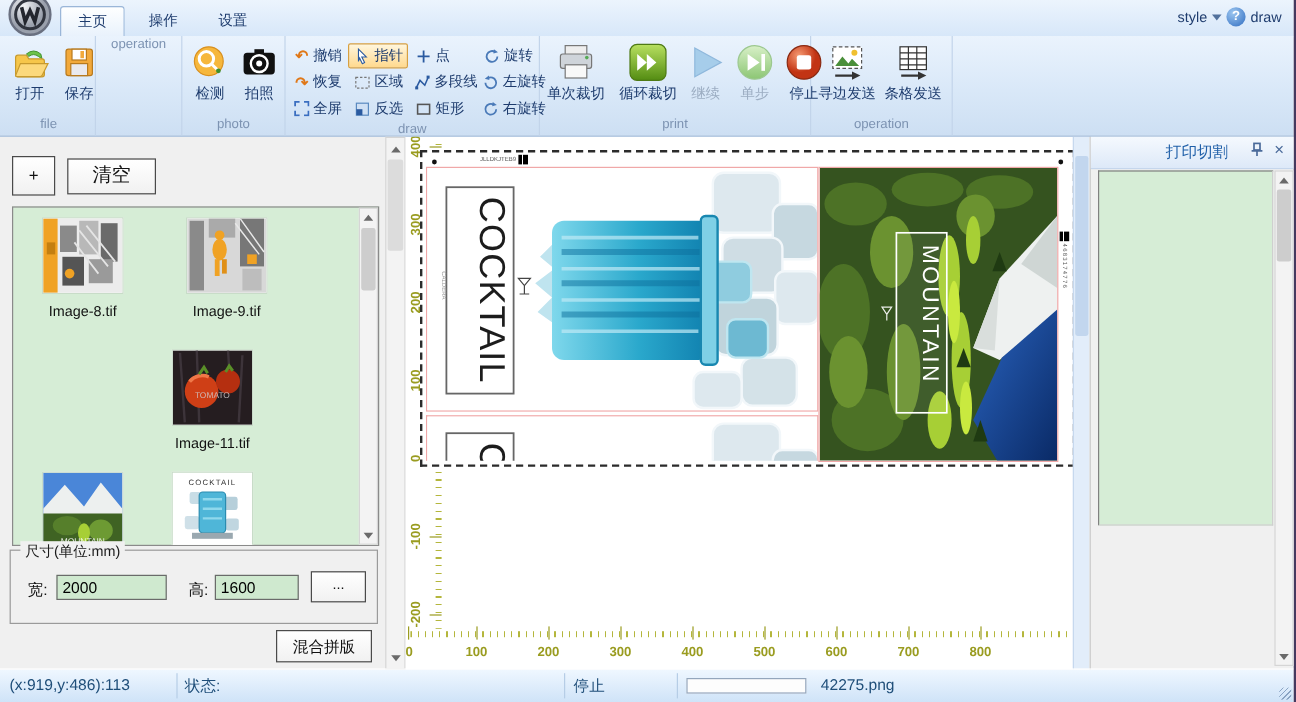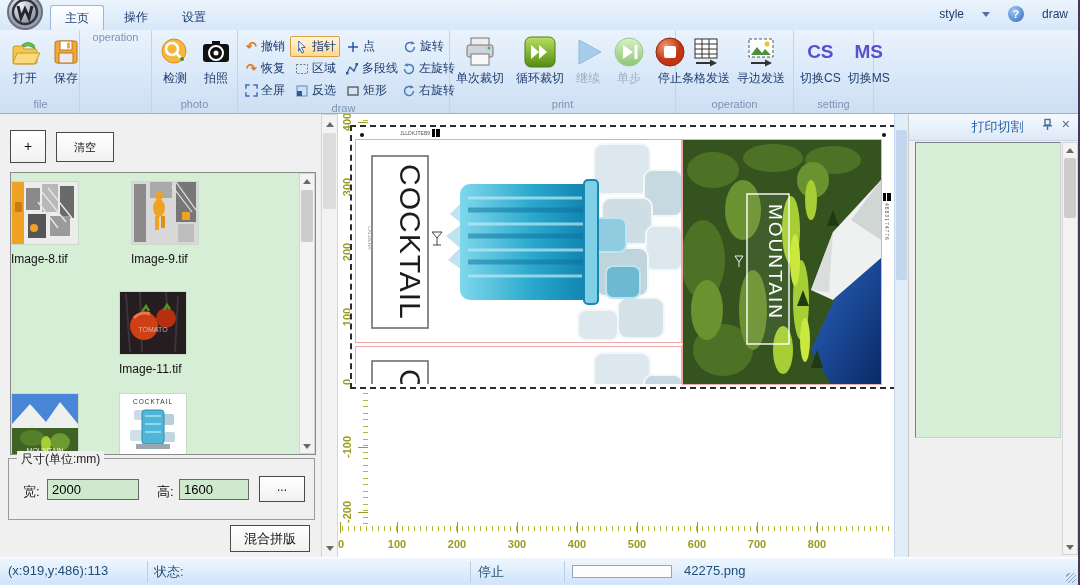--- a/index.html
+++ b/index.html
@@ -5,21 +5,21 @@
   html,body{margin:0;padding:0;background:#555;}
   body{width:1080px;height:585px;font-family:"Liberation Sans",sans-serif;font-size:12px;overflow:hidden;}
   .win{position:relative;width:1080px;height:585px;background:#f0f0f0;box-sizing:border-box;border-right:2px solid #45395f;overflow:hidden;}
   svg text{font-family:"Liberation Sans",sans-serif;}
   
   .titlebar{position:absolute;left:0;top:0;right:0;height:30px;background:linear-gradient(#ecf4fd,#d7e7f9);border-bottom:1px solid #b4cbe8;}
   .appicon{position:absolute;left:4px;top:-7px;width:42px;height:40px;z-index:5;}
   .tabs{position:absolute;left:50px;top:5px;display:flex;gap:6px;}
   .tab{padding:4px 14px 3px;color:#1e3c6e;cursor:default;}
   .tab.active{background:linear-gradient(#feffff,#e9f2fc);border:1px solid #9ab6d8;border-bottom:none;border-radius:3px 3px 0 0;}
-  .tbright{position:absolute;right:10px;top:6px;display:flex;align-items:center;gap:18px;color:#1e3c6e;justify-content:center;}
+  .tbright{position:absolute;right:10px;top:6px;display:flex;align-items:center;gap:4px;color:#1e3c6e;justify-content:center;}
   .caret{width:0;height:0;border-left:4px solid transparent;border-right:4px solid transparent;border-top:5px solid #52719c;}
   .helpicon{width:16px;height:16px;border-radius:50%;background:radial-gradient(circle at 35% 30%,#9cc6f0,#2f6cc0);color:#fff;font-weight:bold;font-size:11px;text-align:center;line-height:16px;}
   
   .ribbon{position:absolute;left:0;top:30px;right:0;height:84px;background:linear-gradient(#eaf3fd,#d9e8f8 55%,#cddff3);border-bottom:1px solid #94b2d8;display:flex;padding-left:2px;box-sizing:border-box;}
   .rgroup{display:flex;flex-direction:column;border-right:1px solid #c2d4ea;box-sizing:border-box;}
   .rbody{flex:1;display:flex;align-items:flex-start;padding:3px 3px 0;gap:1px;}
   .rlabel{height:16px;text-align:center;color:#7d93b2;font-size:11px;line-height:14px;}
   .bigbtn{display:flex;flex-direction:column;align-items:center;gap:1px;padding:2px 3px;border-radius:3px;}
   .bigbtn .bicon{width:34px;height:34px;display:flex;align-items:center;justify-content:center;}
   .blab{font-size:12px;color:#1e3c6e;white-space:nowrap;text-align:center;}
@@ -28,21 +28,21 @@
   .smallbtn{display:flex;align-items:center;gap:3px;height:19px;padding:0 3px;color:#1e3c6e;white-space:nowrap;border:1px solid transparent;border-radius:2px;}
   .smallbtn .sicon{width:15px;height:15px;display:flex;align-items:center;justify-content:center;font-size:13px;line-height:15px;}
   .smallbtn.active{background:linear-gradient(#fff6dd,#ffd98e);border:1px solid #d8a040;}
   .orangeglyph{color:#e07818;font-weight:bold;}
   .sep{width:1px;background:#c2d4ea;margin:4px 2px;}
   .csms{font-size:19px;font-weight:bold;color:#5b4fd0;line-height:34px;}
   
   .leftpanel{position:absolute;left:0;top:114px;width:338px;bottom:27px;background:#f0f0f0;}
   .wbtn{position:absolute;background:linear-gradient(#ffffff,#f1f1f1);border:1px solid #4a4a4a;text-align:center;color:#111;box-sizing:border-box;}
   .thumblist{position:absolute;left:10px;top:58px;width:306px;height:283px;background:#d6edd6;border:1px solid #8a8a8a;overflow:hidden;box-sizing:border-box;}
-  .thumbcell{position:absolute;width:116px;text-align:left;}
+  .thumbcell{position:absolute;width:116px;text-align:center;}
   .thumbcell .tlabel{display:block;margin-top:4px;color:#111;font-size:12px;}
   .thumbcell svg{border:1px solid #c8dcc8;background:#fff;}
   .scroll{position:absolute;background:#f3f3f3;border:1px solid #d5d5d5;box-sizing:border-box;}
   .sthumb{position:absolute;left:1px;right:1px;background:#cdcdcd;border-radius:2px;}
   .sarrow{position:absolute;left:0;right:0;height:14px;display:flex;align-items:center;justify-content:center;}
   .tri-up{width:0;height:0;border-left:4px solid transparent;border-right:4px solid transparent;border-bottom:5px solid #6a6a6a;}
   .tri-dn{width:0;height:0;border-left:4px solid transparent;border-right:4px solid transparent;border-top:5px solid #6a6a6a;}
   .fieldset{position:absolute;left:8px;top:344px;width:307px;height:62px;border:1px solid #9a9a9a;box-sizing:border-box;}
   .legend{position:absolute;left:8px;top:-8px;background:#f0f0f0;padding:0 4px;color:#1a1a1a;}
   .ginput{position:absolute;background:#cfe9cf;border:1px solid #6a6a6a;font:13px "Liberation Sans",sans-serif;padding:1px 4px;box-sizing:border-box;}
@@ -350,67 +350,50 @@
         </div>
       </div>
       <div class="rlabel">print</div>
     </div>
 
     <div class="rgroup" style="width:118px">
       <div class="rbody">
         <div class="bigbtn">
           <span class="bicon">
             <svg width="32" height="32" viewBox="0 0 32 32">
-              <rect x="5" y="3" width="22" height="19" fill="#fff" stroke="#333"></rect>
-              <path d="M5 8h22M5 13h22M5 18h22M12 3v19M19 3v19" stroke="#333" stroke-width="1"></path>
-              <path d="M6 27h16" stroke="#333" stroke-width="2"></path>
-                <path d="M20 23.5l7 3.5-7 3.5z" fill="#333"></path>
-            </svg>
-          </span>
-          <span class="blab">条格发送</span>
-        </div>
-        <div class="bigbtn">
-          <span class="bicon">
-            <svg width="32" height="32" viewBox="0 0 32 32">
               <rect x="4" y="3" width="24" height="18" fill="#fff" stroke="#555" stroke-dasharray="3 2"></rect>
               <path d="M6 19l6-8 5 6 3-4 6 6z" fill="#4a8f3a"></path>
               <circle cx="22" cy="8" r="2.5" fill="#f0c030"></circle>
               <path d="M6 27h16" stroke="#333" stroke-width="2"></path>
                 <path d="M20 23.5l7 3.5-7 3.5z" fill="#333"></path>
             </svg>
           </span>
           <span class="blab">寻边发送</span>
         </div>
+        <div class="bigbtn">
+          <span class="bicon">
+            <svg width="32" height="32" viewBox="0 0 32 32">
+              <rect x="5" y="3" width="22" height="19" fill="#fff" stroke="#333"></rect>
+              <path d="M5 8h22M5 13h22M5 18h22M12 3v19M19 3v19" stroke="#333" stroke-width="1"></path>
+              <path d="M6 27h16" stroke="#333" stroke-width="2"></path>
+                <path d="M20 23.5l7 3.5-7 3.5z" fill="#333"></path>
+            </svg>
+          </span>
+          <span class="blab">条格发送</span>
+        </div>
       </div>
       <div class="rlabel">operation</div>
     </div>
 
-    <div class="rgroup" style="width:80px">
-      <div class="rbody">
-        <div class="bigbtn">
-          <span class="bicon">
-              <span class="csms">CS</span>
-            </span>
-          <span class="blab">切换CS</span>
-        </div>
-        <div class="bigbtn">
-          <span class="bicon">
-              <span class="csms">MS</span>
-            </span>
-          <span class="blab">切换MS</span>
-        </div>
-      </div>
-      <div class="rlabel">setting</div>
-    </div>
     <div style="flex:1"></div>
   </div>
 
   <div class="leftpanel">
     <div class="wbtn" style="left:10px;top:16px;width:36px;height:33px;line-height:31px;font-size:14px;">+</div>
-    <div class="wbtn" style="left:56px;top:18px;width:58px;height:30px;line-height:28px;font-size:11px;">清空</div>
+    <div class="wbtn" style="left:56px;top:18px;width:74px;height:30px;line-height:28px;font-size:16px;">清空</div>
 
     <div class="thumblist">
 
       <div class="thumbcell" style="left:0;top:8px">
         <svg width="66" height="62" viewBox="0 0 66 62">
           <rect width="66" height="62" fill="#ececec"></rect>
           <rect x="0" y="0" width="12" height="62" fill="#f0a224"></rect>
           <rect x="14" y="6" width="14" height="22" fill="#8a8a8a"></rect>
             <rect x="30" y="2" width="16" height="28" fill="#b8b8b8"></rect>
           <rect x="48" y="4" width="14" height="32" fill="#6a6a6a"></rect>

